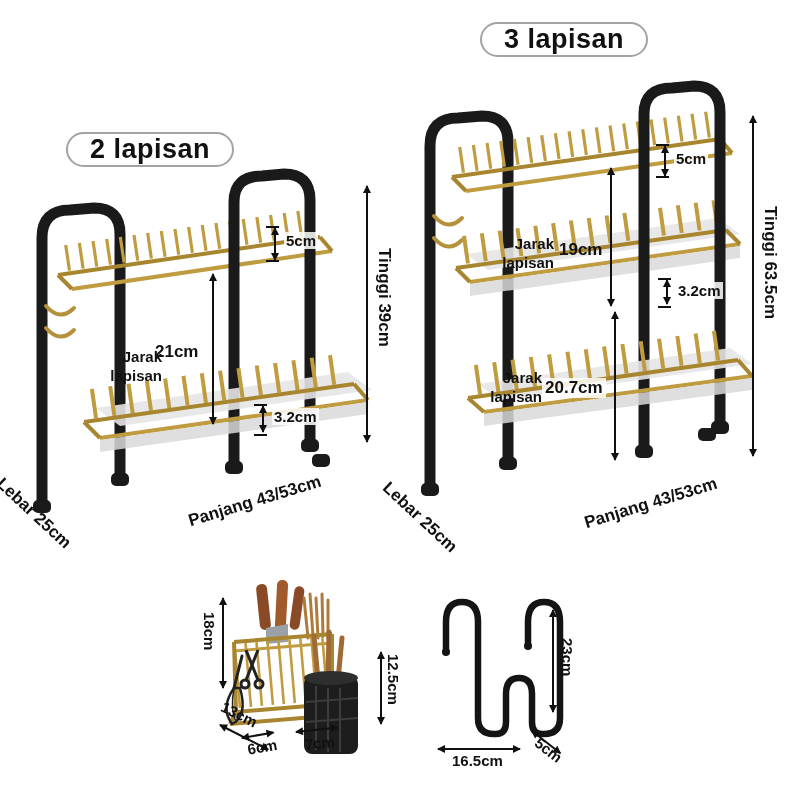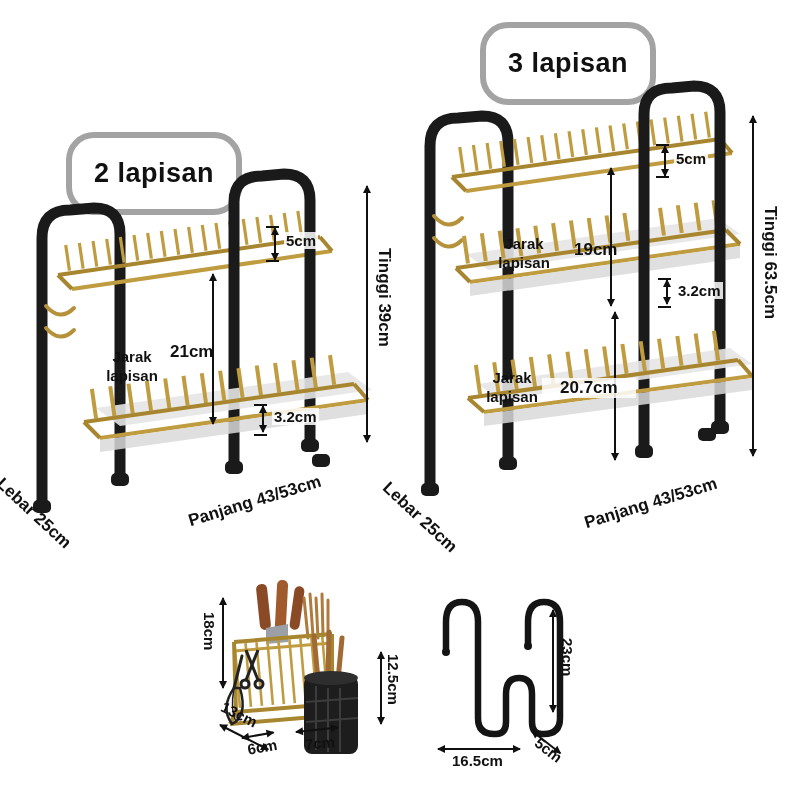--- a/index.html
+++ b/index.html
@@ -3,22 +3,22 @@
 <meta charset="utf-8">
 <style>
   * { box-sizing: border-box; margin: 0; padding: 0; }
   html,body { background:#ffffff; }
   .canvas {
     position: relative; width: 800px; height: 800px;
     background: #ffffff; overflow: hidden;
     font-family: "Liberation Sans", sans-serif; color: #111;
   }
   .badge {
-    position: absolute; border: 6px solid #a3a3a3; border-radius: 28px;
-    padding: 20px 22px; font-size: 27px; font-weight: 700; background: #fff;
+    position: absolute; border: 2px solid #a3a3a3; border-radius: 28px;
+    padding: 0 22px; font-size: 27px; font-weight: 700; background: #fff;
     letter-spacing: .5px;
   }
   .art { position: absolute; }
   
   .dim-v { position: absolute; width: 2px; background: #101010; }
   .dim-v::before, .dim-v::after {
     content:""; position:absolute; left:-3.5px; width:0; height:0;
     border-left:4.5px solid transparent; border-right:4.5px solid transparent;
   }
   .dim-v::before { top:-1px; border-bottom:8px solid #101010; }
@@ -26,23 +26,23 @@
   
   .dim-h { position: absolute; height: 2px; background: #101010; transform-origin: 0 50%; }
   .dim-h::before, .dim-h::after {
     content:""; position:absolute; top:-3.5px; width:0; height:0;
     border-top:4.5px solid transparent; border-bottom:4.5px solid transparent;
   }
   .dim-h::before { left:-1px; border-right:8px solid #101010; }
   .dim-h::after  { right:-1px; border-left:8px solid #101010; }
   .tick { position:absolute; width:13px; height:2px; background:#101010; }
   .val    { position:absolute; font-size:15px; font-weight:700; white-space:nowrap; background:rgba(255,255,255,.85); padding:0 2px; }
-  .val-lg { position:absolute; font-size:17px; font-weight:700; white-space:nowrap; padding:0 18px; }
+  .val-lg { position:absolute; font-size:17px; font-weight:700; white-space:nowrap; padding:0 3px; }
   .nobg   { background:none; }
-  .lbl2   { position:absolute; width:60px; font-size:15px; font-weight:700; line-height:19px; text-align:center; }
+  .lbl2   { position:absolute; width:60px; font-size:15px; font-weight:700; line-height:19px; text-align:right; }
   .rot    { position:absolute; font-size:17px; font-weight:700; white-space:nowrap; transform-origin:0 0; }
   .rot-sm { position:absolute; font-size:14px; font-weight:700; white-space:nowrap; transform-origin:0 0; }
 </style>
 </head>
 <body>
 
 <div class="canvas">
 
   <div class="badge" style="left:66px; top:92px;margin-top:40px;">2 lapisan</div>
 

